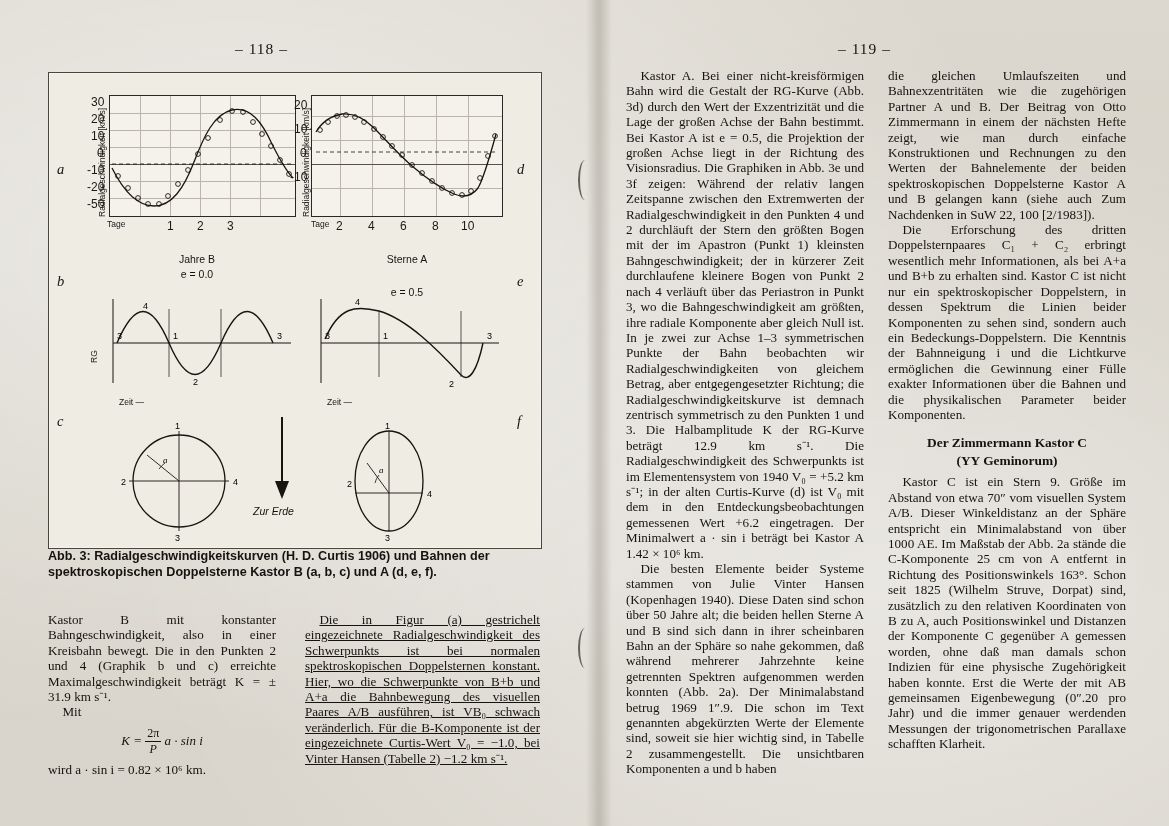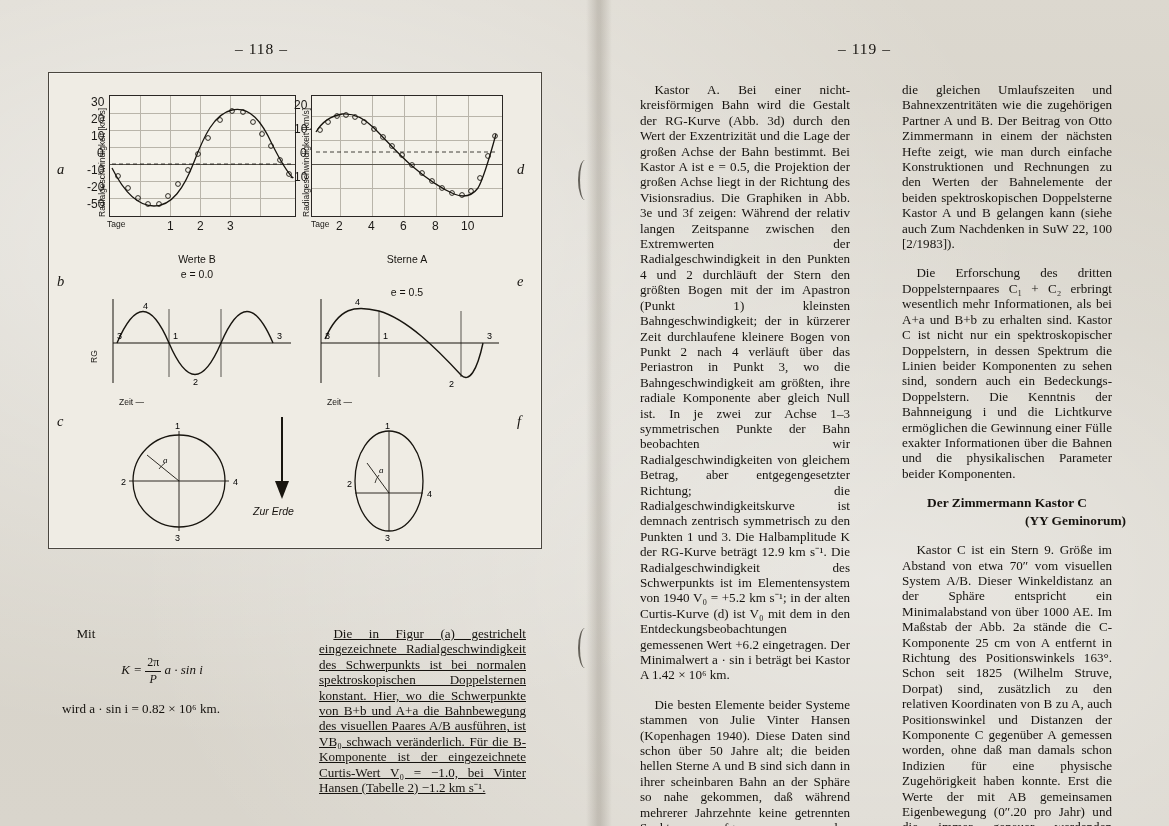--- a/index.html
+++ b/index.html
@@ -57,21 +57,21 @@
   .arrowlabel{position:absolute;font-size:10.5px;font-family:"Liberation Sans", sans-serif;font-style:italic;}
 
   
   .col{
     position:absolute;
     font-size:13.1px;line-height:15.4px;
     text-align:justify;
     font-family:"Liberation Serif", serif;
     hyphens:manual;
   }
-  .col p{margin:14px;text-indent:1.1em;}
+  .col p{margin:0;text-indent:1.1em;}
   .col p.noind{text-indent:0;}
   .col h4{
     margin:13px 0 6px 0;font-size:13.4px;text-align:center;line-height:15.5px;
     font-weight:bold;
   }
   #col-bl{left:48px;top:612px;width:228px;}
   #col-br{left:305px;top:612px;width:235px;text-decoration:underline;}
   #col-r1{left:626px;top:68px;width:238px;}
   #col-r2{left:888px;top:68px;width:238px;}
 
@@ -200,21 +200,21 @@
       <div class="tick" style="left:245px;top:49px;">10</div>
       <div class="tick" style="left:251px;top:73px;">0</div>
       <div class="tick" style="left:241px;top:97px;">-10</div>
       <div class="tick" style="left:287px;top:146px;">2</div>
       <div class="tick" style="left:319px;top:146px;">4</div>
       <div class="tick" style="left:351px;top:146px;">6</div>
       <div class="tick" style="left:383px;top:146px;">8</div>
       <div class="tick" style="left:412px;top:146px;">10</div>
       <div class="axlabel" style="left:262px;top:146px;">Tage</div>
 
-      <div class="cap-small" style="left:88px;top:180px;width:120px;">Werte B</div>
+      <div class="cap-small" style="left:88px;top:180px;width:120px;">Jahre B</div>
       <div class="cap-small" style="left:88px;top:195px;width:120px;">e = 0.0</div>
       <div class="cap-small" style="left:298px;top:180px;width:120px;">Sterne A</div>
       <div class="cap-small" style="left:298px;top:195px;width:120px;margin-top:18px;">e = 0.5</div>
 
       <svg width="205" height="105" viewBox="0 0 205 105" style="position:absolute;left:42px;top:218px;">
         <line x1="22" y1="8" x2="22" y2="92" stroke="#18150f" stroke-width="1"></line>
         <line x1="22" y1="52" x2="200" y2="52" stroke="#18150f" stroke-width="1"></line>
         <path d="M26,52 C44,10 60,10 78,52 C96,94 112,94 130,52 C148,10 164,10 182,52" fill="none" stroke="#18150f" stroke-width="1.4"></path>
         <line x1="78" y1="18" x2="78" y2="86" stroke="#18150f" stroke-width="0.7"></line>
         <line x1="130" y1="18" x2="130" y2="86" stroke="#18150f" stroke-width="0.7"></line>
@@ -269,22 +269,24 @@
 
       <svg width="30" height="86" viewBox="0 0 30 86" style="position:absolute;left:218px;top:342px;">
         <line x1="15" y1="2" x2="15" y2="70" stroke="#18150f" stroke-width="2"></line>
         <polygon points="15,84 8,66 22,66" fill="#18150f"></polygon>
       </svg>
       <div class="arrowlabel" style="left:204px;top:432px;">Zur Erde</div>
 
     </div>
   </div>
 
+  <div class="figcap">Abb. 3: Radialgeschwindigkeitskurven (H. D. Curtis 1906) und Bahnen der spektroskopischen Doppelsterne Kastor B (a, b, c) und A (d, e, f).</div>
 
   <div class="col" id="col-bl">
+    <p class="noind">Kastor B mit konstanter Bahngeschwindigkeit, also in einer Kreisbahn bewegt. Die in den Punkten 2 und 4 (Graphik b und c) erreichte Maximalgeschwindigkeit beträgt K = ± 31.9 km s⁻¹.</p>
     <p>Mit</p>
     <div class="formula">
       <span>K  =</span>
       <span class="frac">
         <span class="num">2π</span>
         <span class="den">P</span>
       </span>
       <span>a · sin i</span>
     </div>
     <p class="noind">wird a · sin i = 0.82 × 10⁶ km.</p>
@@ -296,20 +298,20 @@
 
   <div class="col" id="col-r1">
     <p>Kastor A. Bei einer nicht-kreisförmigen Bahn wird die Gestalt der RG-Kurve (Abb. 3d) durch den Wert der Exzentrizität und die Lage der großen Achse der Bahn bestimmt. Bei Kastor A ist e = 0.5, die Projektion der großen Achse liegt in der Richtung des Visionsradius. Die Graphiken in Abb. 3e und 3f zeigen: Während der relativ langen Zeitspanne zwischen den Extremwerten der Radialgeschwindigkeit in den Punkten 4 und 2 durchläuft der Stern den größten Bogen mit der im Apastron (Punkt 1) kleinsten Bahngeschwindigkeit; der in kürzerer Zeit durchlaufene kleinere Bogen von Punkt 2 nach 4 verläuft über das Periastron in Punkt 3, wo die Bahngeschwindigkeit am größten, ihre radiale Komponente aber gleich Null ist. In je zwei zur Achse 1–3 symmetrischen Punkte der Bahn beobachten wir Radialgeschwindigkeiten von gleichem Betrag, aber entgegengesetzter Richtung; die Radialgeschwindigkeitskurve ist demnach zentrisch symmetrisch zu den Punkten 1 und 3. Die Halbamplitude K der RG-Kurve beträgt 12.9 km s⁻¹. Die Radialgeschwindigkeit des Schwerpunkts ist im Elementensystem von 1940 V₀ = +5.2 km s⁻¹; in der alten Curtis-Kurve (d) ist V₀ mit dem in den Entdeckungsbeobachtungen gemessenen Wert +6.2 eingetragen. Der Minimalwert a · sin i beträgt bei Kastor A 1.42 × 10⁶ km.</p>
     <p>Die besten Elemente beider Systeme stammen von Julie Vinter Hansen (Kopenhagen 1940). Diese Daten sind schon über 50 Jahre alt; die beiden hellen Sterne A und B sind sich dann in ihrer scheinbaren Bahn an der Sphäre so nahe gekommen, daß während mehrerer Jahrzehnte keine getrennten Spektren aufgenommen werden konnten (Abb. 2a). Der Minimalabstand betrug 1969 1″.9. Die schon im Text genannten abgekürzten Werte der Elemente sind, soweit sie hier wichtig sind, in Tabelle 2 zusammengestellt. Die unsichtbaren Komponenten a und b haben</p>
   </div>
 
   <div class="col" id="col-r2">
     <p class="noind">die gleichen Umlaufszeiten und Bahnexzentritäten wie die zugehörigen Partner A und B. Der Beitrag von Otto Zimmermann in einem der nächsten Hefte zeigt, wie man durch einfache Konstruktionen und Rechnungen zu den Werten der Bahnelemente der beiden spektroskopischen Doppelsterne Kastor A und B gelangen kann (siehe auch Zum Nachdenken in SuW 22, 100 [2/1983]).</p>
     <p>Die Erforschung des dritten Doppelsternpaares C₁ + C₂ erbringt wesentlich mehr Informationen, als bei A+a und B+b zu erhalten sind. Kastor C ist nicht nur ein spektroskopischer Doppelstern, in dessen Spektrum die Linien beider Komponenten zu sehen sind, sondern auch ein Bedeckungs-Doppelstern. Die Kenntnis der Bahnneigung i und die Lichtkurve ermöglichen die Gewinnung einer Fülle exakter Informationen über die Bahnen und die physikalischen Parameter beider Komponenten.</p>
     <h4>Der Zimmermann Kastor C</h4>
-    <h4 style="margin-top:-4px;text-align:right;">(YY Geminorum)</h4>
+    <h4 style="margin-top:-4px;">(YY Geminorum)</h4>
     <p>Kastor C ist ein Stern 9. Größe im Abstand von etwa 70″ vom visuellen System A/B. Dieser Winkeldistanz an der Sphäre entspricht ein Minimalabstand von über 1000 AE. Im Maßstab der Abb. 2a stände die C-Komponente 25 cm von A entfernt in Richtung des Positionswinkels 163°. Schon seit 1825 (Wilhelm Struve, Dorpat) sind, zusätzlich zu den relativen Koordinaten von B zu A, auch Positionswinkel und Distanzen der Komponente C gegenüber A gemessen worden, ohne daß man damals schon Indizien für eine physische Zugehörigkeit haben konnte. Erst die Werte der mit AB gemeinsamen Eigenbewegung (0″.20 pro Jahr) und die immer genauer werdenden Messungen der trigonometrischen Parallaxe schafften Klarheit.</p>
   </div>
 
   <div class="clipmark" style="left:578px;top:160px;"></div>
   <div class="clipmark" style="left:578px;top:628px;"></div>
 
 </div>
 
 </body></html>

